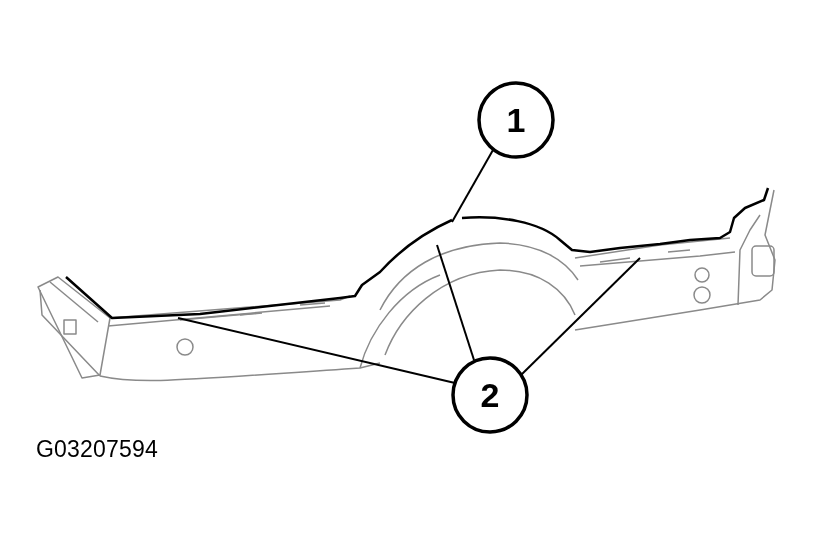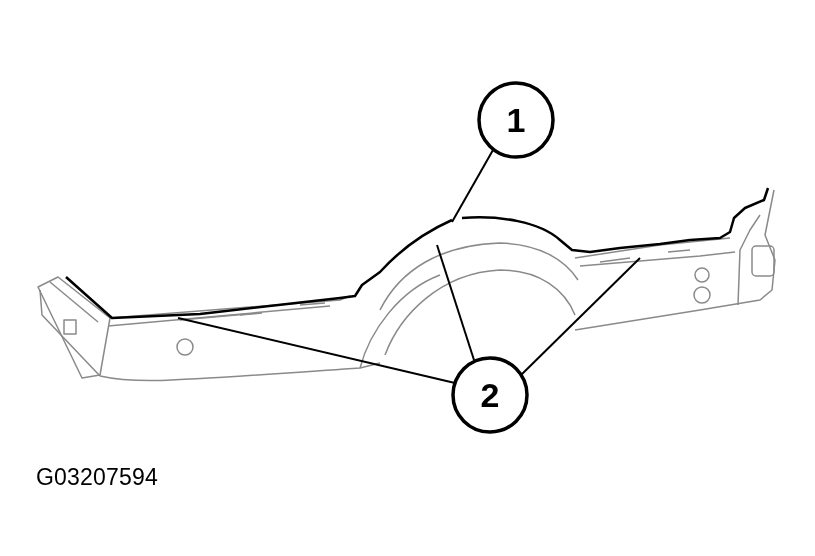--- a/index.html
+++ b/index.html
@@ -1,19 +1,19 @@
 <!DOCTYPE html>
 <html><head>
   <meta charset="utf-8">
   <style>
     html, body { margin: 0; padding: 0; background: #ffffff; }
     body { width: 815px; height: 556px; position: relative; overflow: hidden; font-family: "Liberation Sans", sans-serif; }
     #diagram { position: absolute; left: 0; top: 0; width: 815px; height: 556px; }
     .callout-label { font-family: "Liberation Sans", sans-serif; font-weight: bold; font-size: 34px; fill: #000; }
-    .figure-id { position: absolute; left: 36px; top: 464px; font-family: "Liberation Sans", sans-serif; font-size: 23px; color: #000; letter-spacing: 0.2px; }
+    .figure-id { position: absolute; left: 36px; top: 436px; font-family: "Liberation Sans", sans-serif; font-size: 23px; color: #000; letter-spacing: 0.2px; }
   </style>
 </head>
 <body>
 
 <svg id="diagram" viewBox="0 0 815 556" xmlns="http://www.w3.org/2000/svg">
 
   <g fill="none" stroke="#8a8a8a" stroke-width="1.5" stroke-linejoin="round">
 
     <path d="M38 287 L58 277 L110 318 L100 375 L82 378 Z"></path>
     <path d="M50 282 L98 322"></path>

